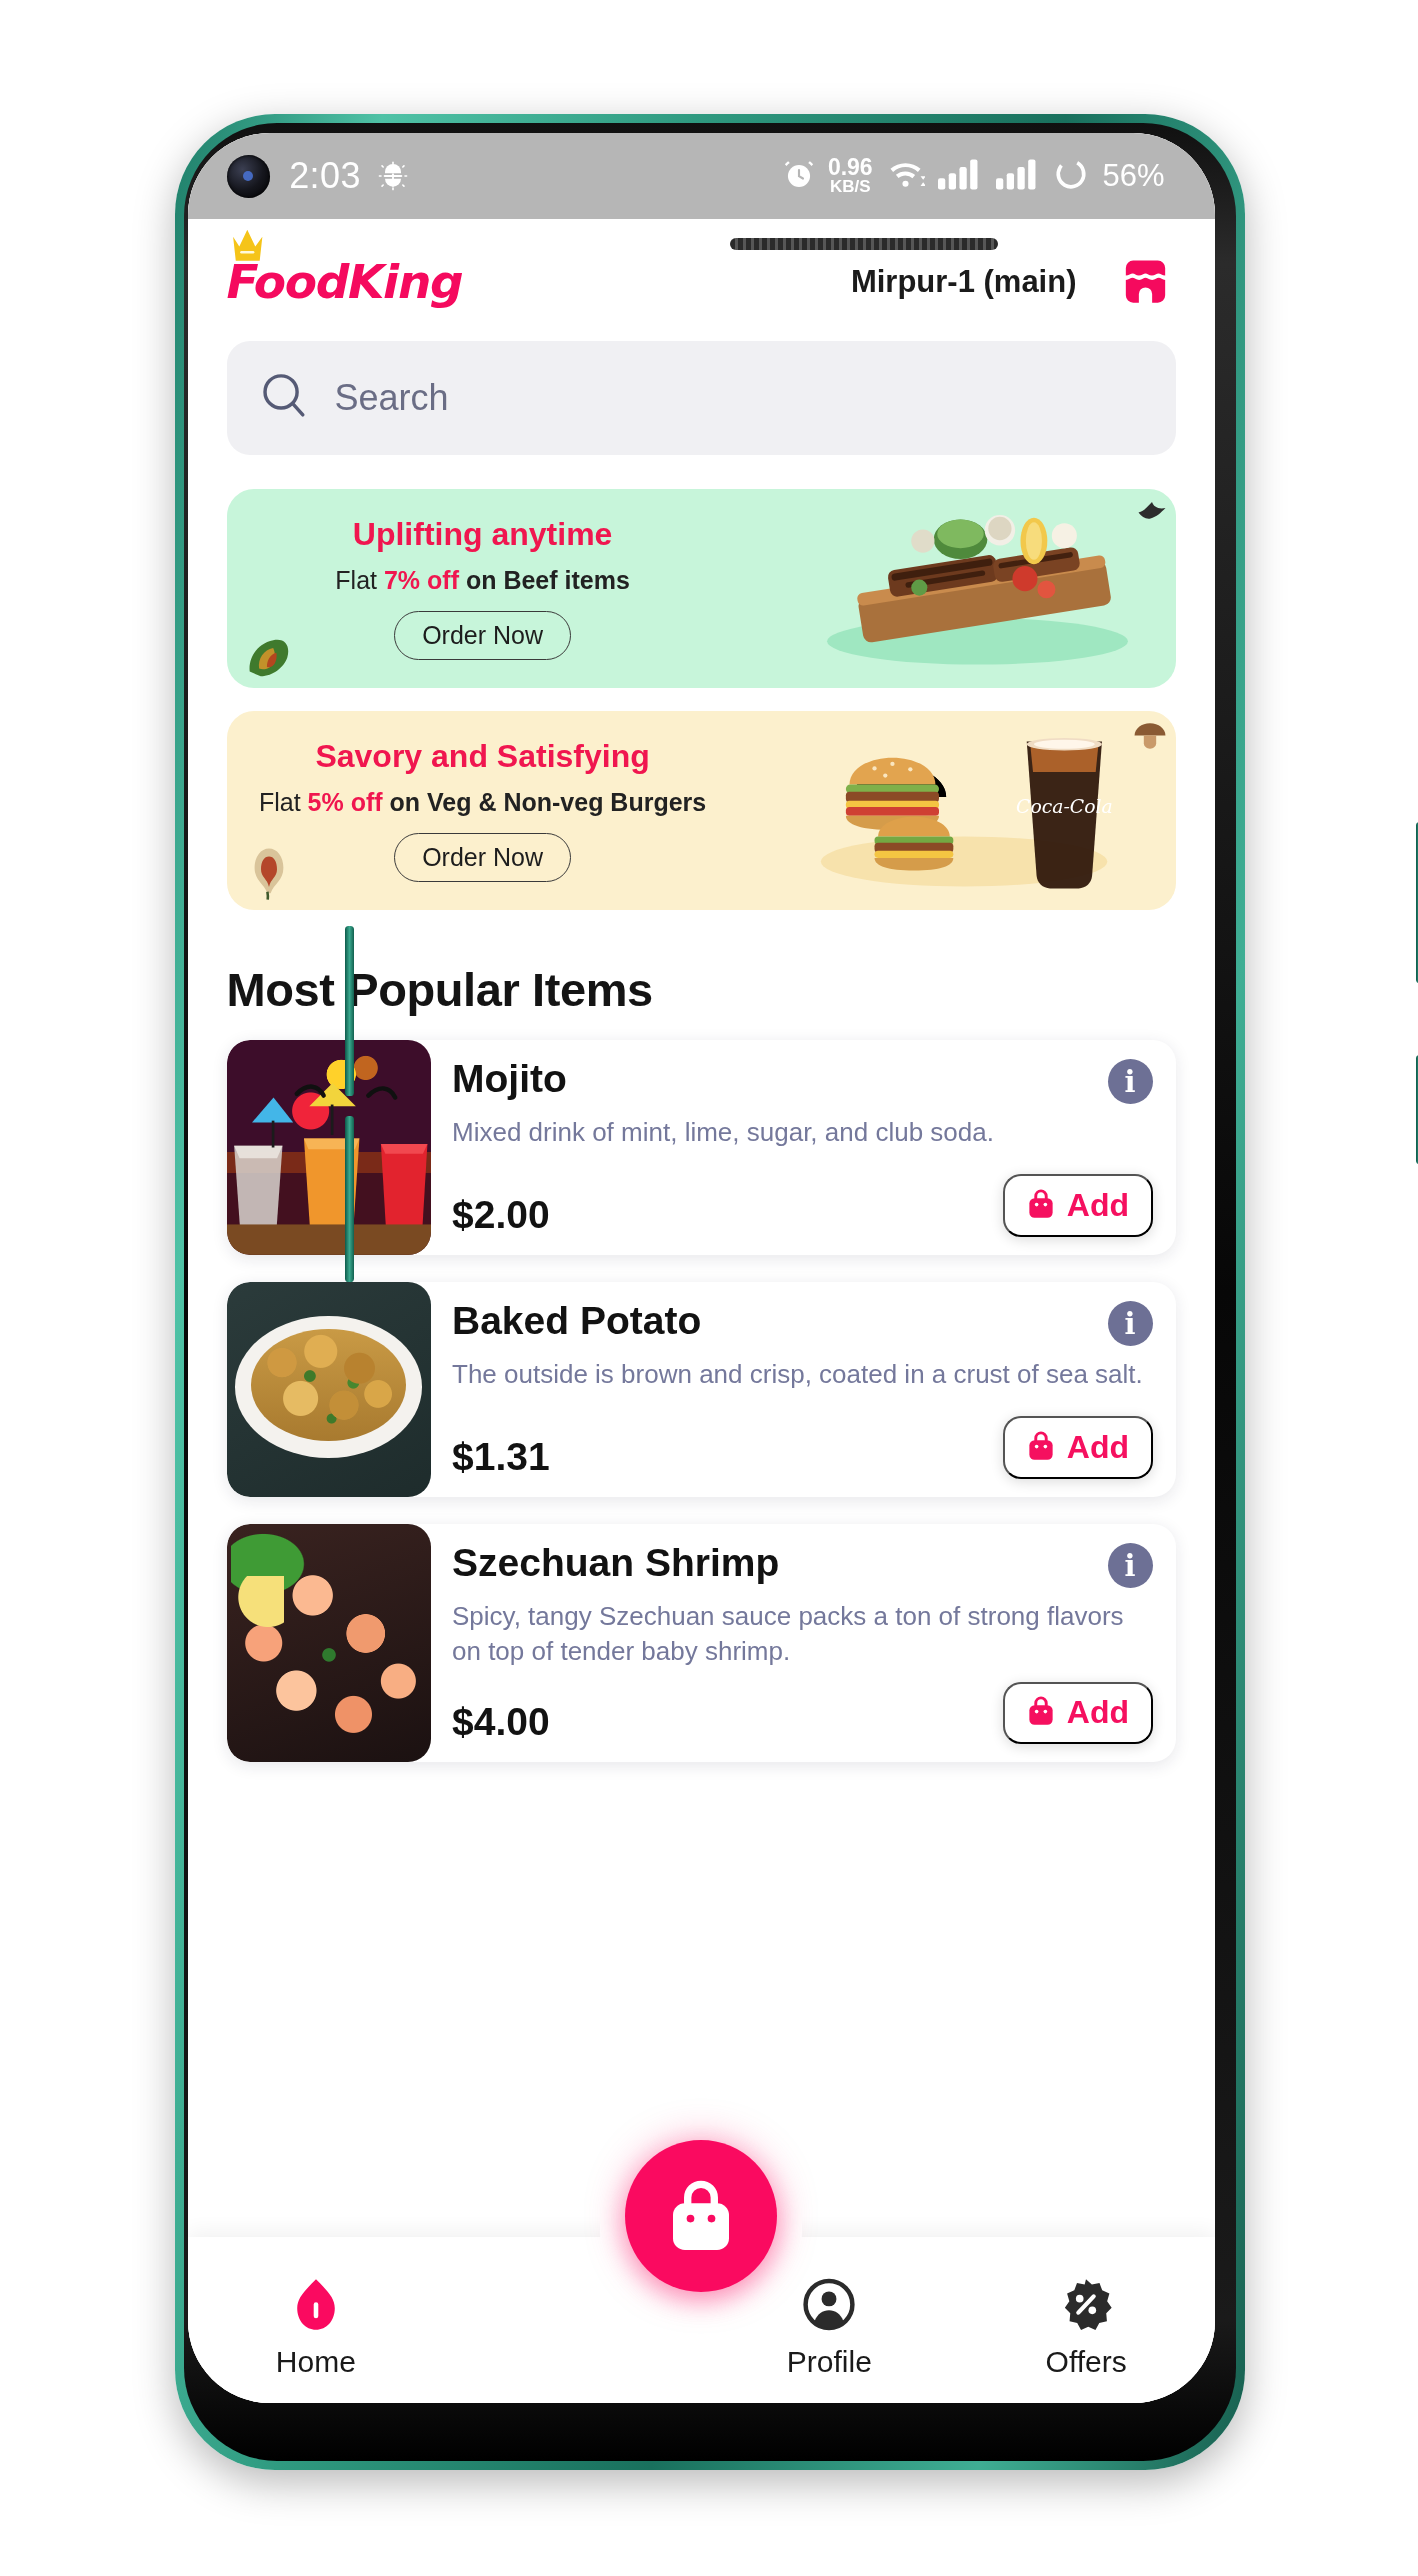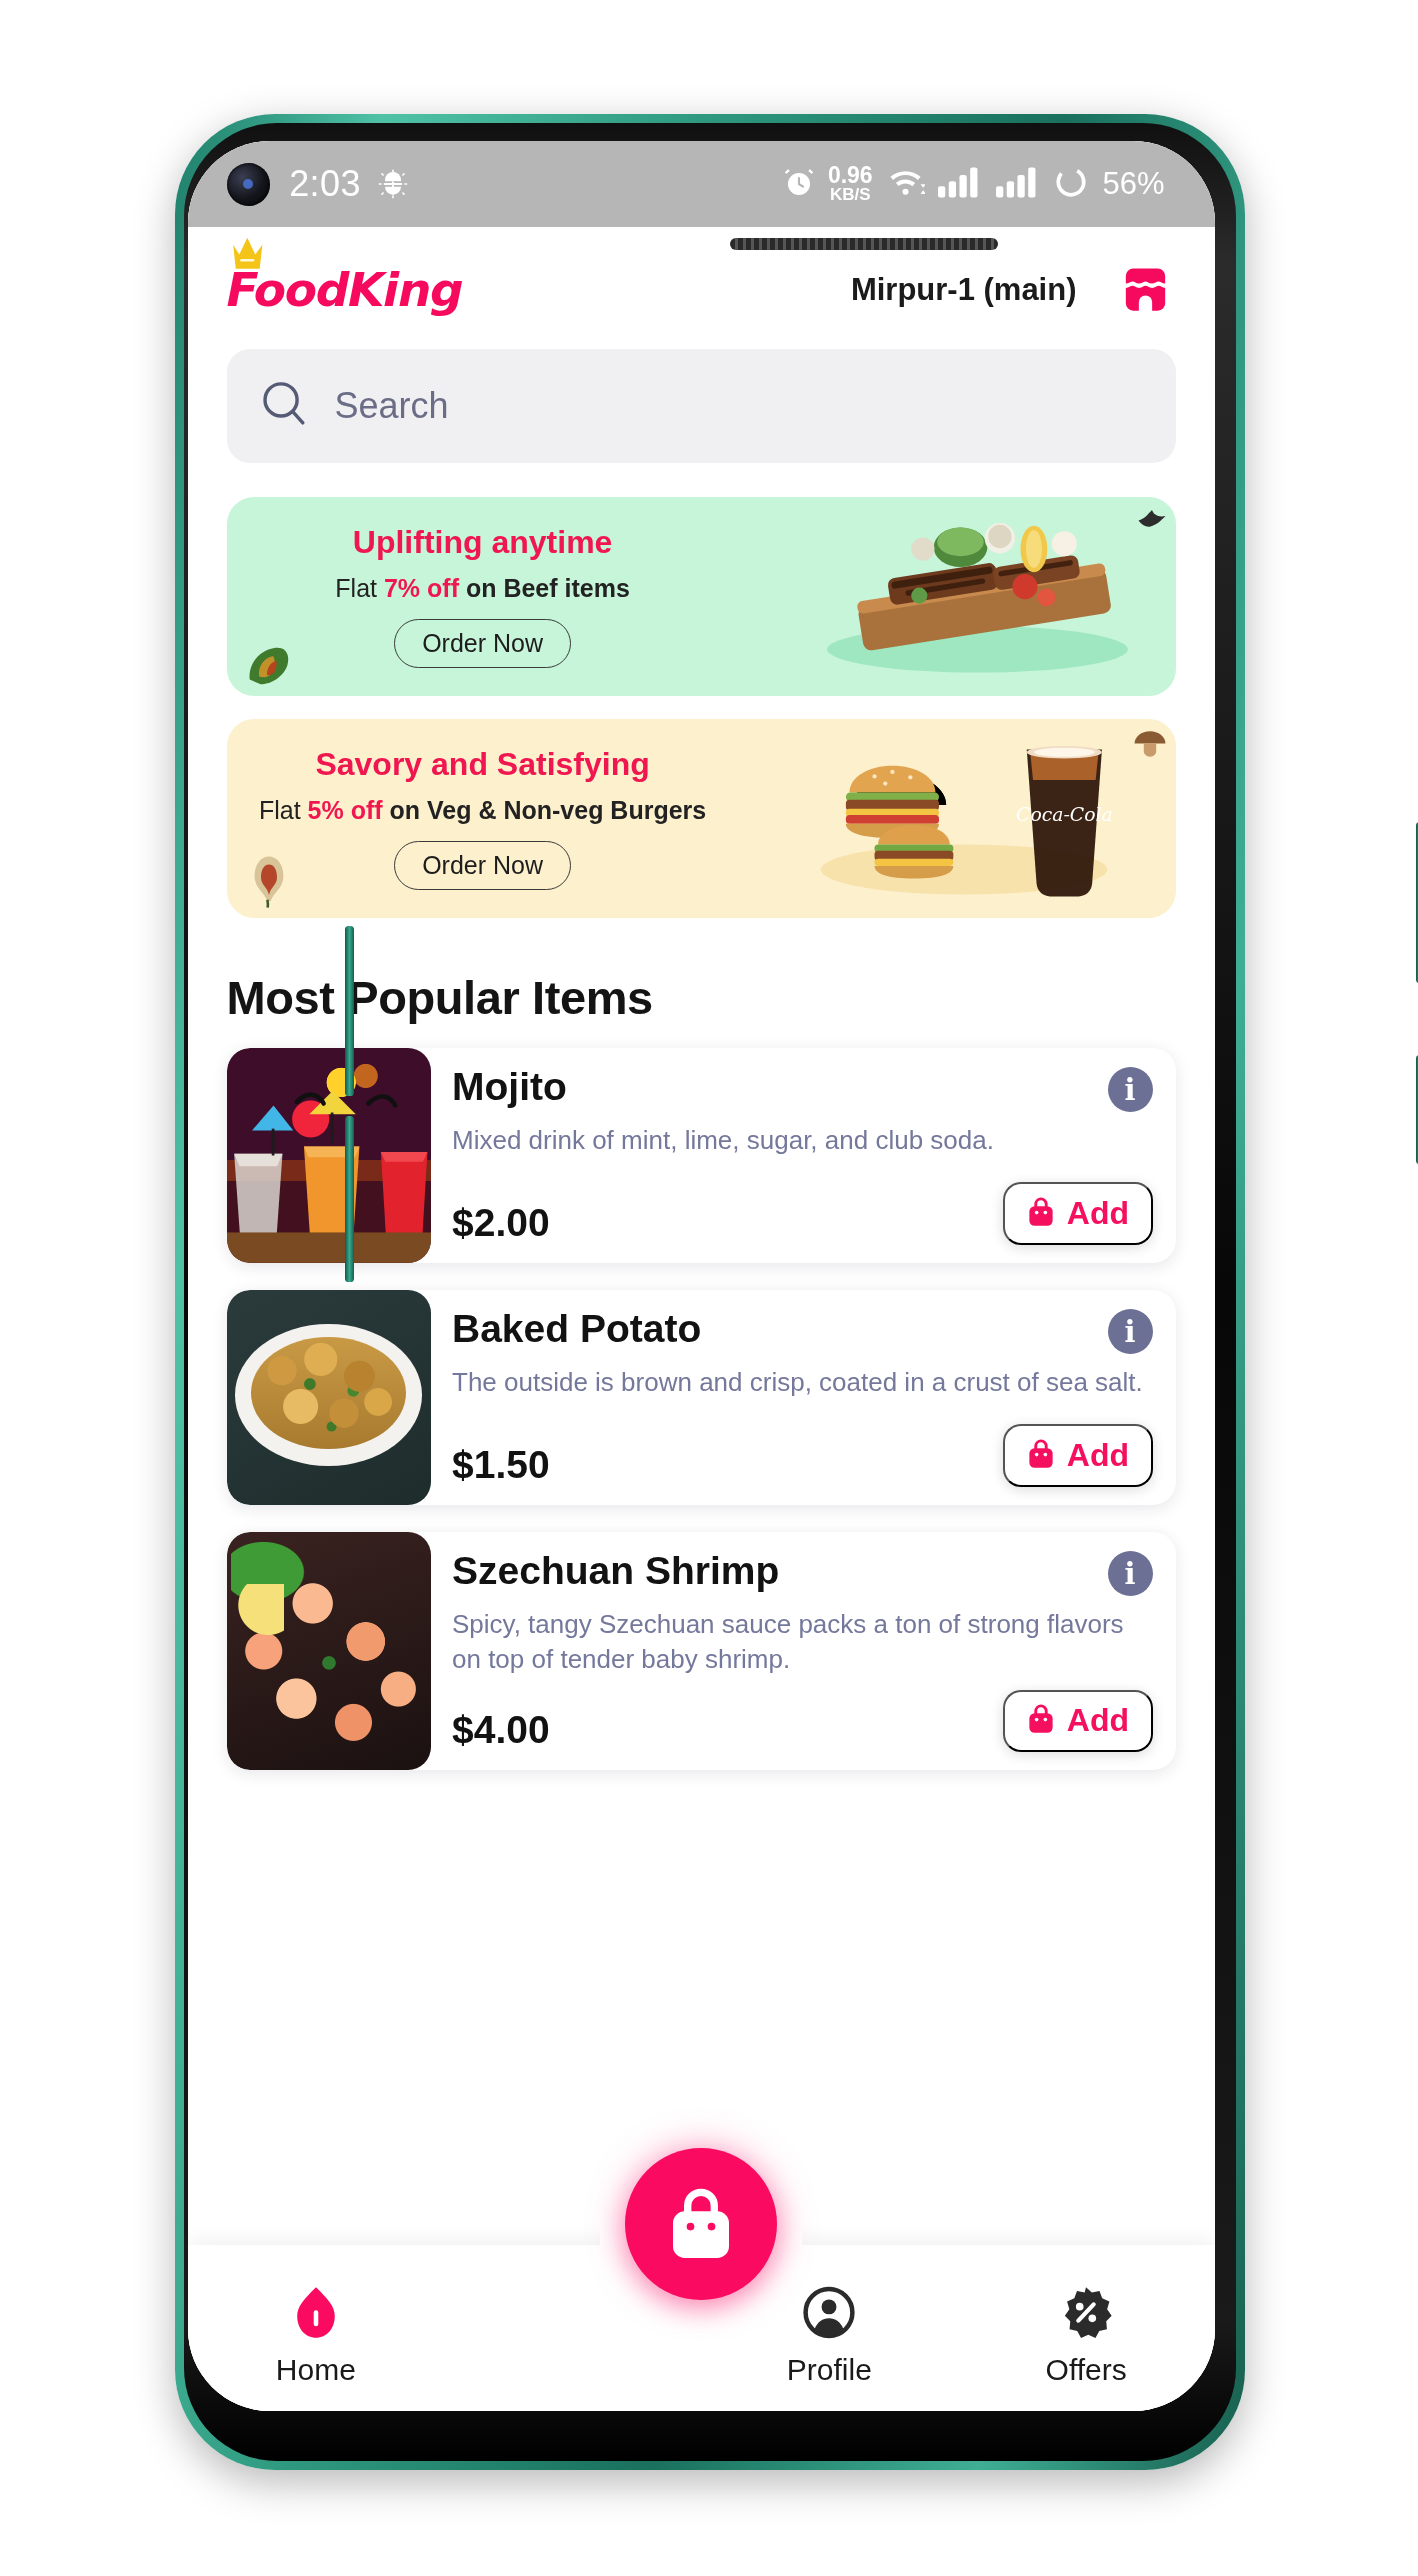--- a/index.html
+++ b/index.html
@@ -21,21 +21,21 @@
     box-shadow: 0 12.5px 41px rgba(0,0,0,.28);
   }
   #phone-bezel {
     position: absolute;
     left: 9px; top: 9px; right: 9px; bottom: 9px;
     border-radius: 93px;
     background: linear-gradient(180deg,#101010 0%, #2b2b2b 6%, #070707 50%, #1a1a1a 94%, #000 100%);
   }
   #phone-screen {
     position: absolute;
-    left: 12.5px; top: 27px;
+    left: 12.5px; top: 19px;
     width: 1027px; height: 2270px;
     border-radius: 82px;
     background: #ffffff;
     overflow: hidden;
   }
   
   .side-btn { position: absolute; background: linear-gradient(90deg,#0d5a4a,#3aa88e,#12604f); border-radius: 3.6px; }
   #vol-up   { left: 170px; top: 812px;  width: 9px; height: 170px; }
   #vol-down { left: 170px; top: 1002px; width: 9px; height: 166px; }
   #power-btn{ left: 1241px; top: 708px;  width: 9px; height: 161px; }
@@ -528,21 +528,21 @@
                 <div class="potato-heap"></div>
               </div>
             </div>
             <div class="item-body">
               <div class="item-top">
                 <div class="item-name">Baked Potato</div>
                 <div class="info-badge">i</div>
               </div>
               <div class="item-desc">The outside is brown and crisp, coated in a crust of sea salt.</div>
               <div class="item-bottom">
-                <div class="item-price">$1.50</div>
+                <div class="item-price">$1.31</div>
                 <button class="add-btn">
                   <span>
                     <svg width="30" height="32" viewBox="0 0 20 22">
                       <path d="M6.4 7V5.6a3.6 3.6 0 0 1 7.2 0V7" stroke="#f5105f" stroke-width="2" fill="none" stroke-linecap="round"></path>
                       <rect x="2" y="7" width="16" height="13.5" rx="3.6" fill="#f5105f"></rect>
                       <circle cx="7" cy="11.4" r="1.25" fill="#fff"></circle>
                       <circle cx="13" cy="11.4" r="1.25" fill="#fff"></circle>
                     </svg>
                   </span>
                   <span class="add-label">Add</span>

